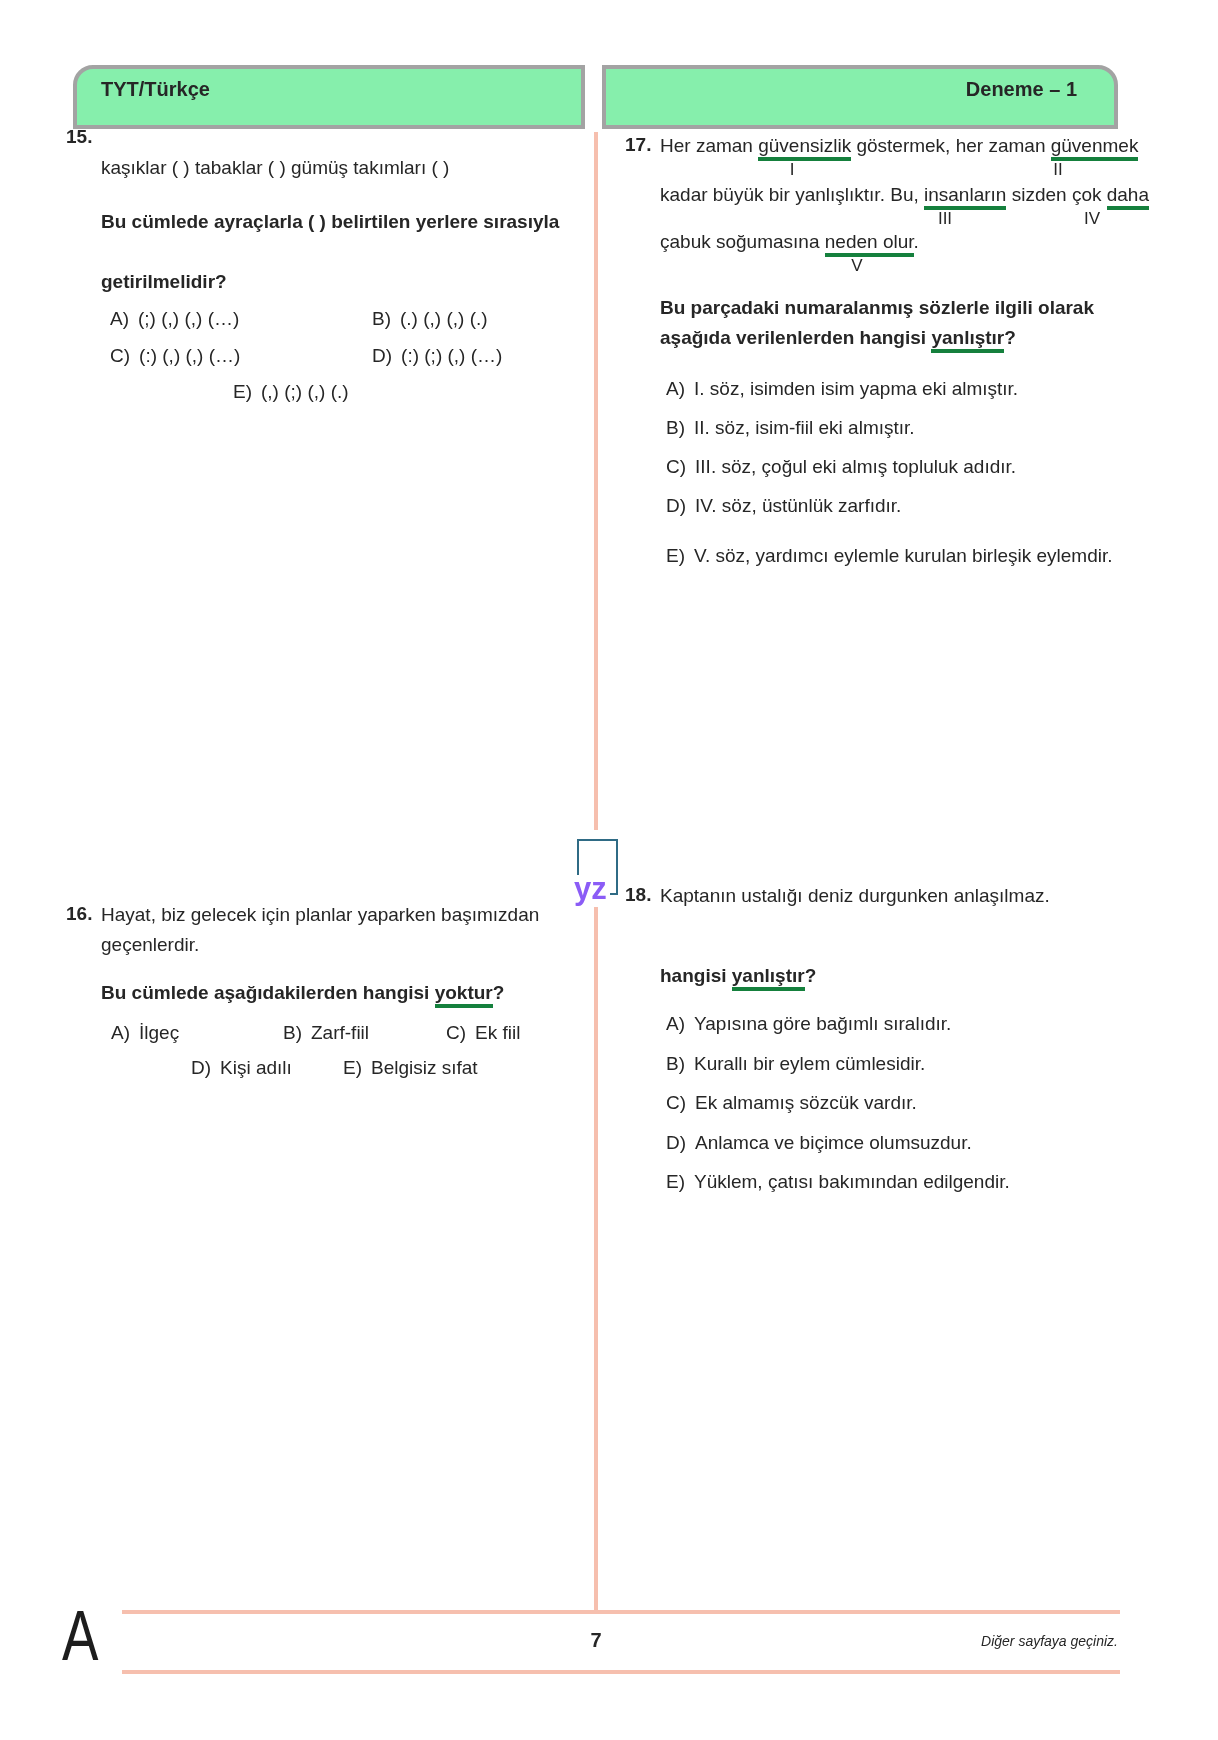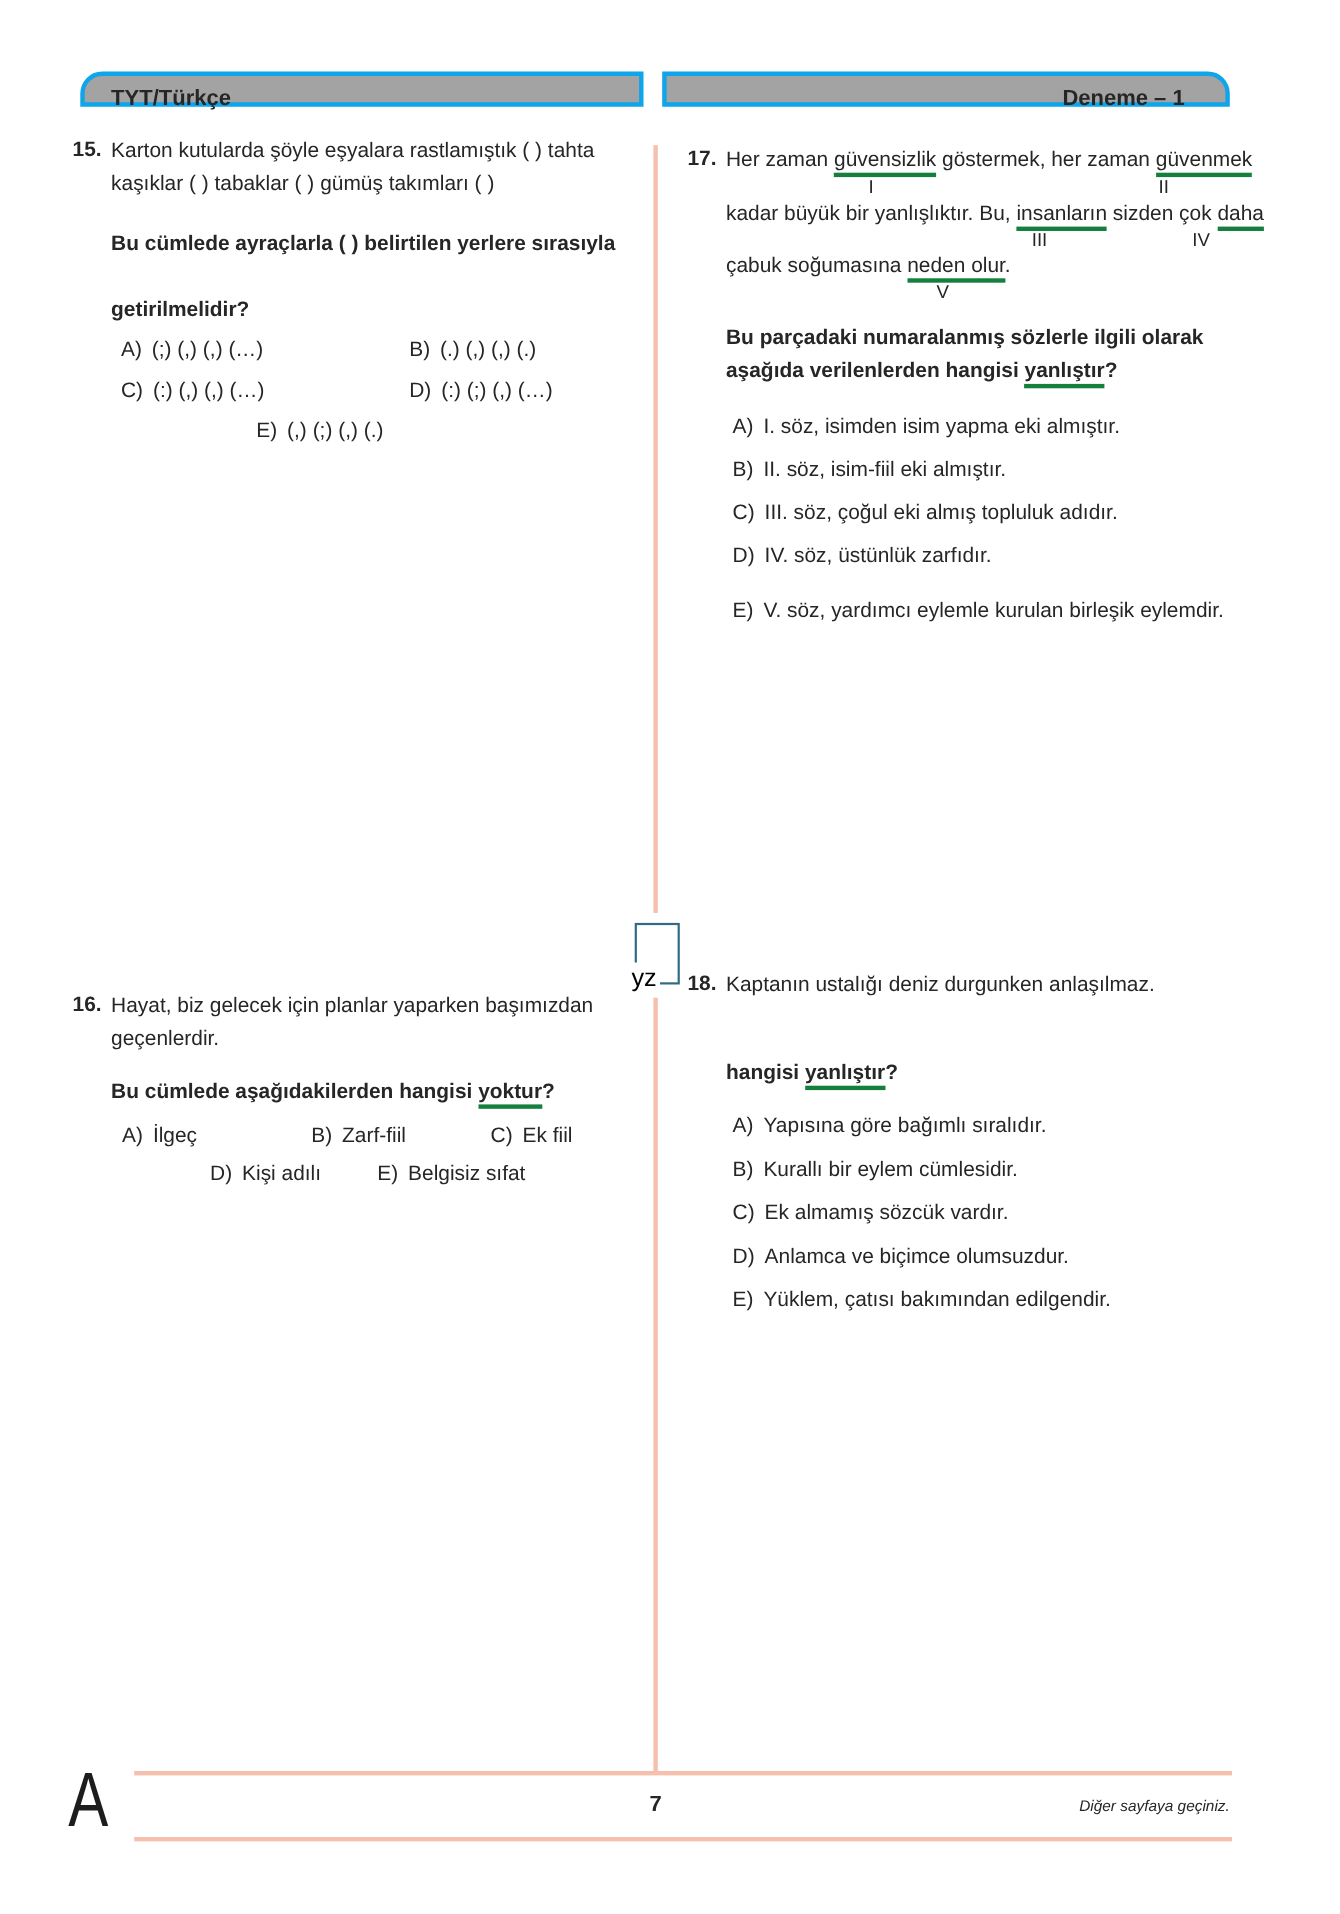--- a/index.html
+++ b/index.html
@@ -1,35 +1,35 @@
 <!DOCTYPE html>
 <html><head>
 <meta charset="utf-8">
 <style>
   html,body{margin:0;padding:0;background:#fff}
   .page{position:relative;width:1218px;height:1740px;background:#ffffff;overflow:hidden;
         font-family:"Liberation Sans",sans-serif;color:#262626;font-size:19px}
 
   
-  .hbox{position:absolute;box-sizing:border-box;height:32px;border:4px solid #0ea5e9;background:#a3a3a3}
+  .hbox{position:absolute;box-sizing:border-box;height:64px;border:4px solid #a3a3a3;background:#86efac}
   .hbox-left{left:73px;top:65px;width:512px;border-radius:20px 0 0 0}
   .hbox-right{left:602px;top:65px;width:516px;border-radius:0 20px 0 0}
   .htext{font-weight:bold;font-size:20px;line-height:40px}
   .hbox-left .htext{padding-left:24px;text-align:left}
   .hbox-right .htext{padding-right:37px;text-align:right}
 
   
   .vline{position:absolute;left:594px;width:4px;background:#f6bfae}
   .vline-top{top:132px;height:698px}
   .vline-bottom{top:907px;height:706px}
 
   
   .logo{position:absolute;left:577px;top:839px;width:37px;height:52px;border:2px solid #2f6b85}
-  .logo .yz{position:absolute;left:-5px;bottom:-9px;font-weight:normal;font-size:23px;line-height:27px;
-            color:#000000;background:#fff;padding-right:3px}
+  .logo .yz{position:absolute;left:-5px;bottom:-9px;font-weight:bold;font-size:31px;line-height:27px;
+            color:#8b5cf6;background:#fff;padding-right:3px}
 
   
   .q{position:absolute}
   .qnum{position:absolute;left:0;top:0;font-weight:bold;white-space:nowrap}
   .line{position:absolute;white-space:nowrap;line-height:23px}
   .b{font-weight:bold}
   .u{border-bottom:4px solid #15803d;padding-bottom:1px}
   .numeral{position:absolute;font-size:17px;line-height:17px;transform:translateX(-50%)}
   .opt{position:absolute;white-space:nowrap;line-height:22px}
   .opt .ol{display:inline-block;margin-right:9px}
@@ -57,21 +57,20 @@
 
   <div class="vline vline-top"></div>
   <div class="vline vline-bottom"></div>
 
   <div class="logo">
     <span class="yz">yz</span>
   </div>
 
   <div class="q" style="left:66px;top:126px;width:480px;height:290px">
     <div class="qnum">15.</div>
-    <div class="line" style="left:35px;top:0">Karton kutularda şöyle eşyalara rastlamıştık ( ) tahta</div>
     <div class="line" style="left:35px;top:30px">kaşıklar ( ) tabaklar ( ) gümüş takımları ( )</div>
     <div class="line b" style="left:35px;top:84px">Bu cümlede ayraçlarla ( ) belirtilen yerlere sırasıyla</div>
     <div class="line b" style="left:35px;top:144px">getirilmelidir?</div>
     <div class="opt" style="left:44px;top:182px">
       <span class="ol">A)</span><span>(;) (,) (,) (…)</span>
     </div>
     <div class="opt" style="left:306px;top:182px">
       <span class="ol">B)</span><span>(.) (,) (,) (.)</span>
     </div>
     <div class="opt" style="left:44px;top:219px">

